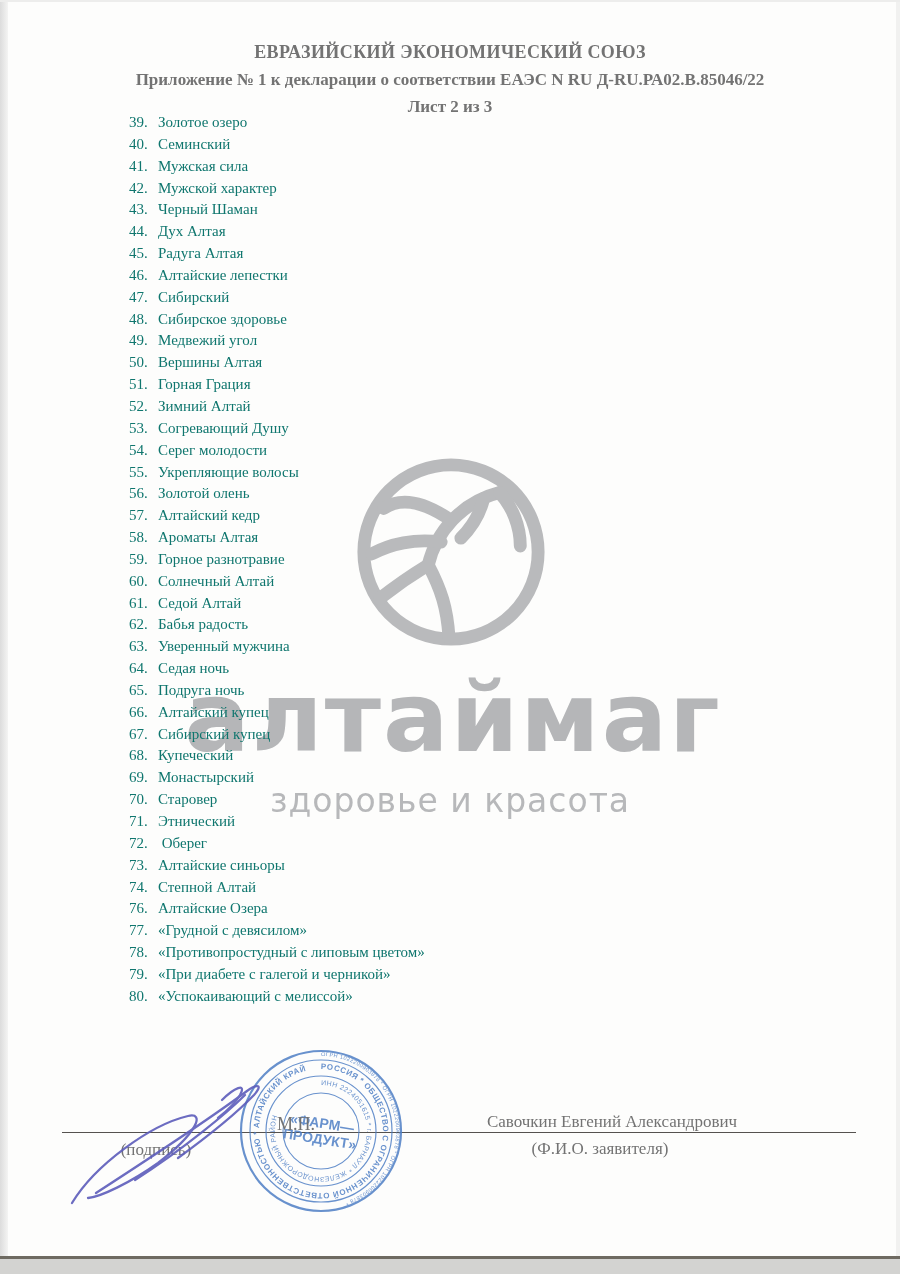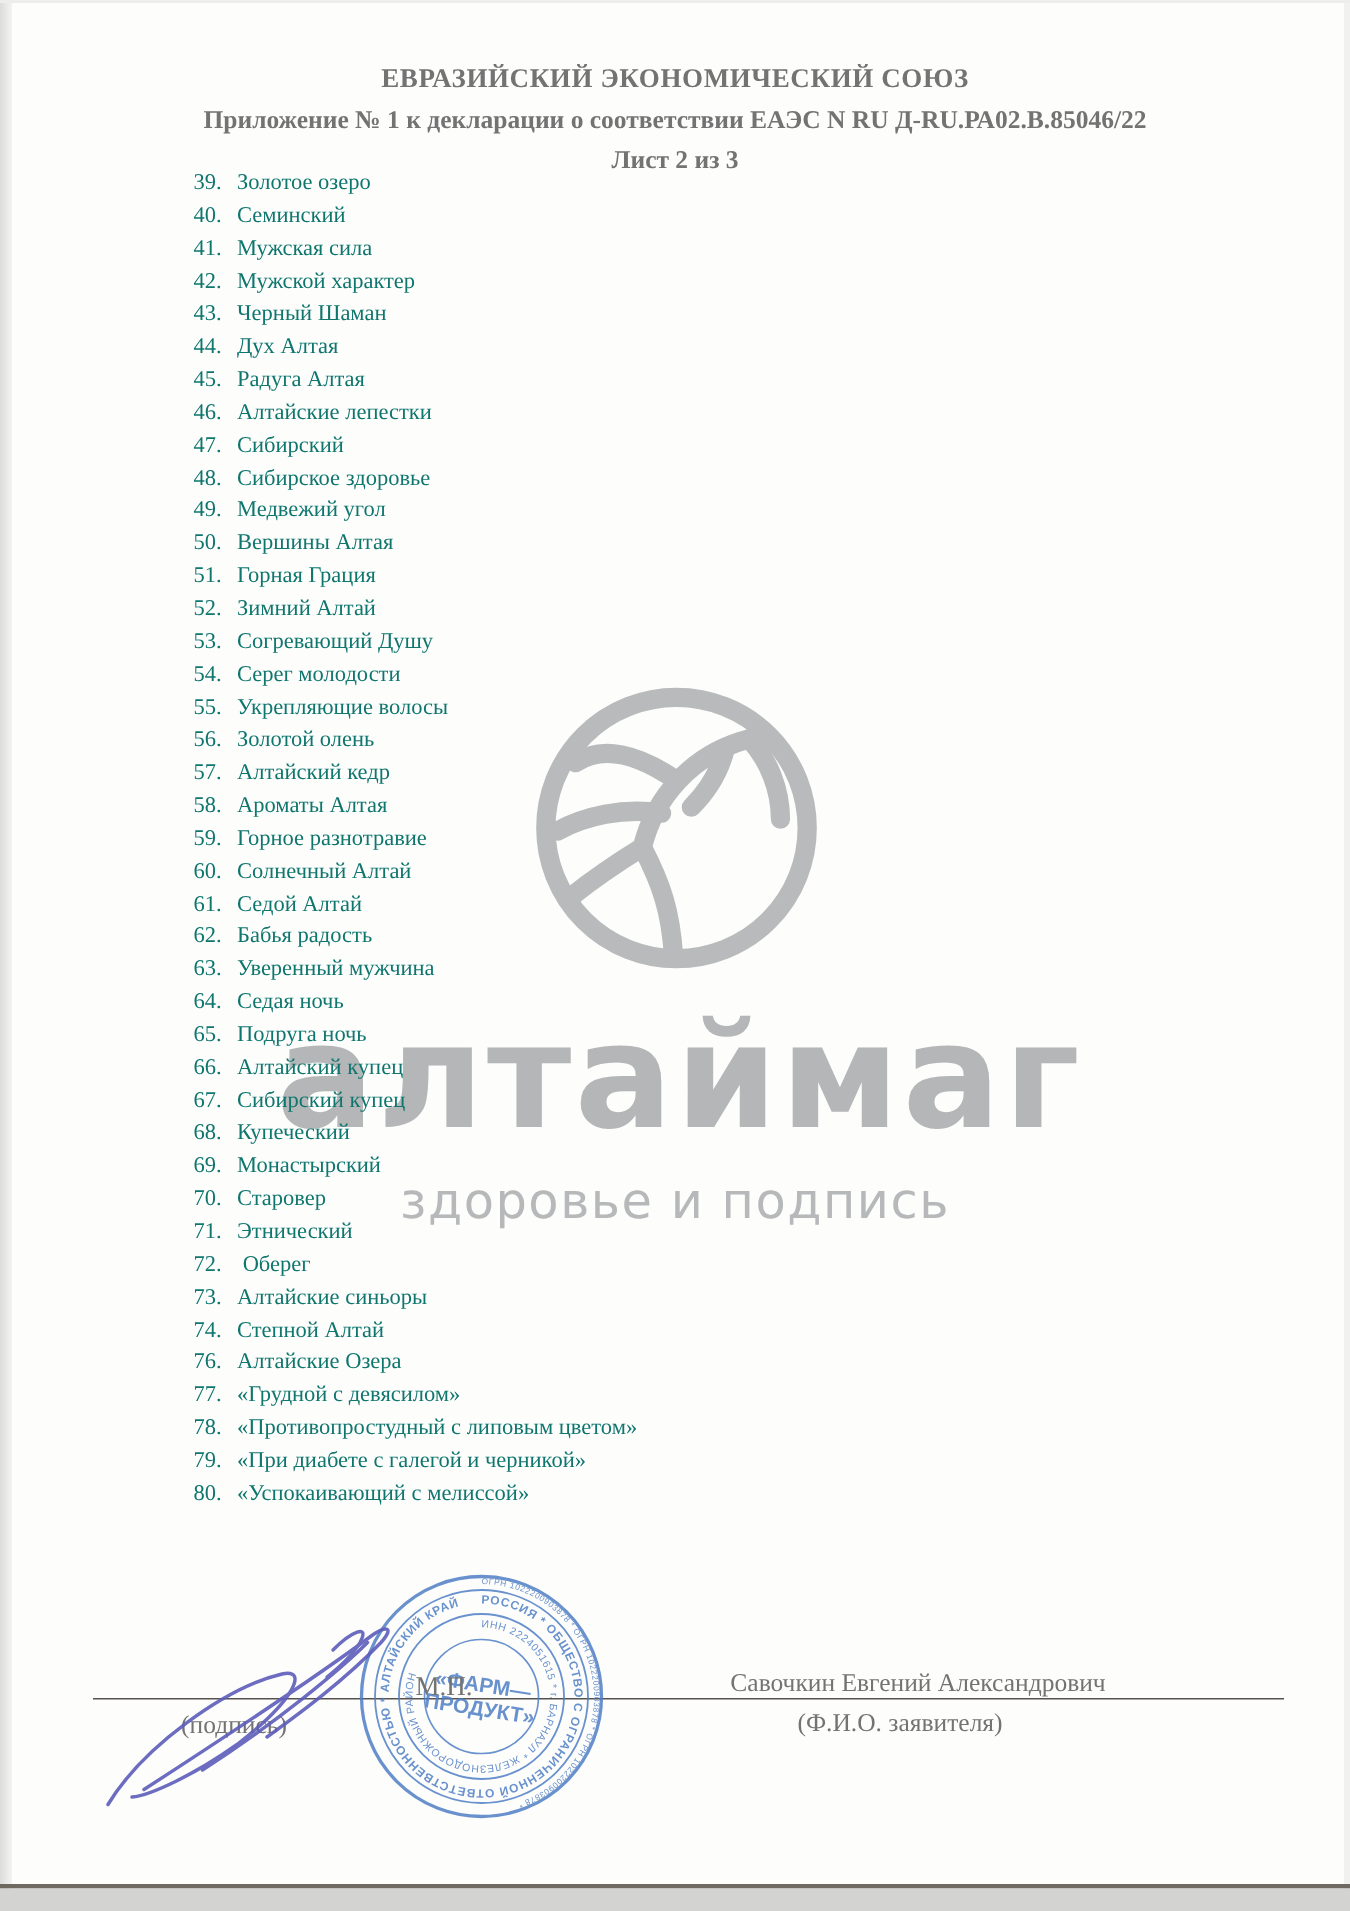--- a/index.html
+++ b/index.html
@@ -64,21 +64,21 @@
   <path d="M 98 186 C 96 156, 90 138, 77 113"></path>
   <path d="M 77 113 C 85 80, 110 50, 149 40"></path>
   <path d="M 90 90 C 64 86, 38 92, 20 102"></path>
   <path d="M 100 68 C 74 50, 50 44, 32 56"></path>
   <path d="M 133 46 C 129 63, 121 75, 110 86"></path>
   <path d="M 77 113 C 59 124, 42 136, 28 147"></path>
   <path d="M 149 40 C 162 54, 170 74, 170 94"></path>
 </svg>
 
 <div class="wm wm-brand">алтаймаг</div>
-<div class="wm wm-tagline">здоровье и подпись</div>
+<div class="wm wm-tagline">здоровье и красота</div>
 
 <div class="list">
 
 <div class="row"><span class="num">39.</span><span class="label">Золотое озеро</span></div>
     <div class="row"><span class="num">40.</span><span class="label">Семинский</span></div>
     <div class="row"><span class="num">41.</span><span class="label">Мужская сила</span></div>
     <div class="row"><span class="num">42.</span><span class="label">Мужской характер</span></div>
     <div class="row"><span class="num">43.</span><span class="label">Черный Шаман</span></div>
     <div class="row"><span class="num">44.</span><span class="label">Дух Алтая</span></div>
     <div class="row"><span class="num">45.</span><span class="label">Радуга Алтая</span></div>

